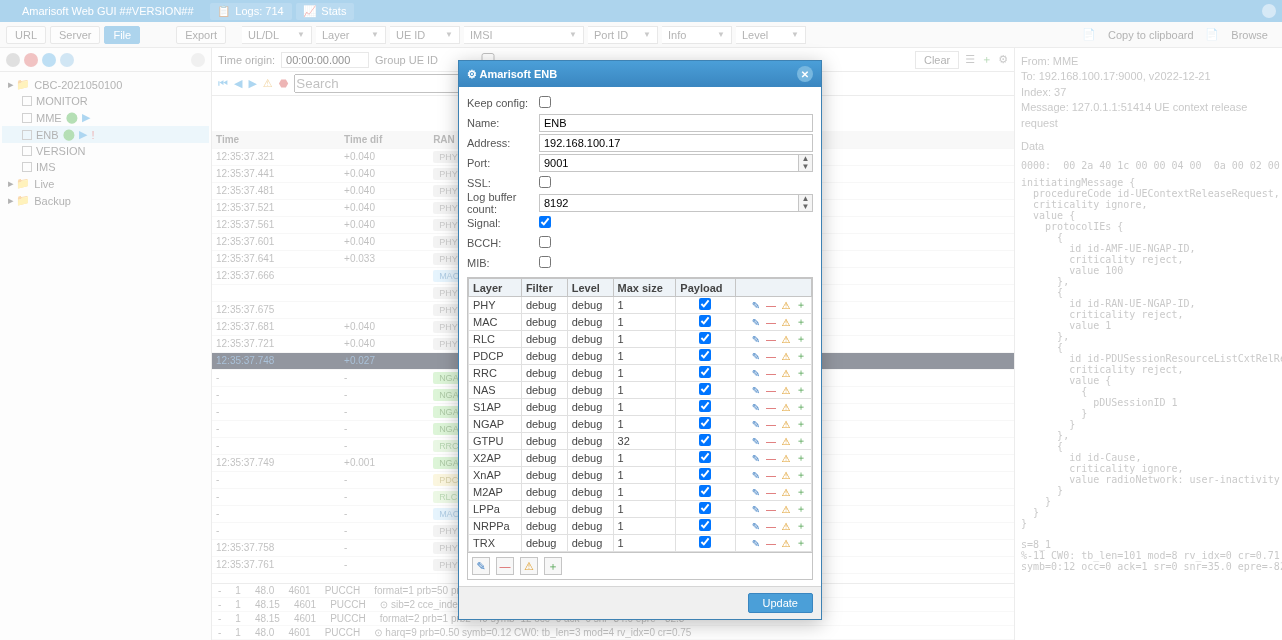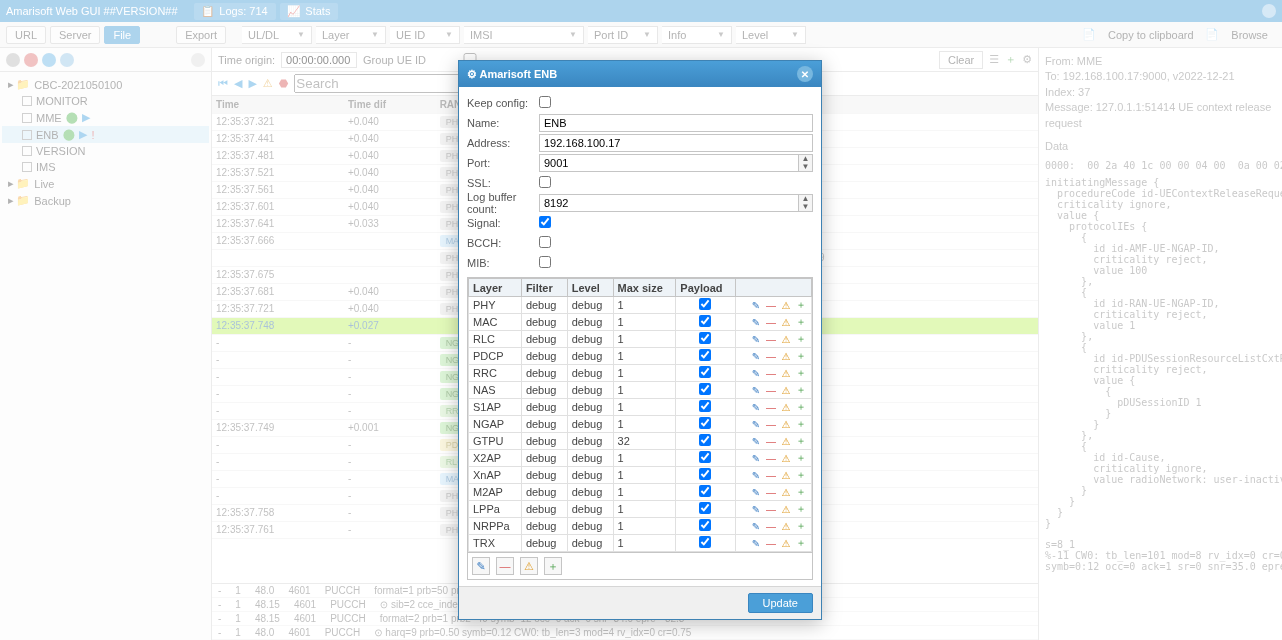--- a/index.html
+++ b/index.html
@@ -1,20 +1,20 @@
 <!DOCTYPE html>
 <html><head>
 <meta charset="utf-8">
 <style>
 * { box-sizing: border-box; margin: 0; padding: 0; font-family: Arial, Helvetica, sans-serif; }
 body { width: 1282px; height: 640px; background: #fff; font-size: 11px; color: #333; position: relative; overflow: hidden; }
 
 
 .toolbar { height: 22px; background: #4b9fd8; display: flex; align-items: center; padding: 0 6px; color: #fff; font-size: 11px; }
-.toolbar .title { margin-right: 12px; }
+.toolbar .title { margin-right: 12px; margin-left: 16px; }
 .toolbar .tab { background: rgba(255,255,255,0.15); padding: 2px 8px; margin-left: 4px; border-radius: 2px; display:flex; align-items:center; gap:4px; }
 .toolbar .spacer { flex: 1; }
 .toolbar .circle { width: 14px; height: 14px; border-radius: 50%; background: rgba(255,255,255,0.5); margin-left: 6px; }
 
 
 .subbar { height: 26px; background: #f3f3f3; border-bottom:1px solid #d6d6d6; display:flex; align-items:center; padding: 0 6px; gap:4px; font-size:11px; color:#555; }
 .subbar .btn { padding: 2px 8px; border: 1px solid #ccc; background:#fafafa; border-radius:2px; }
 .subbar .btn.active { background:#4b9fd8; color:#fff; border-color:#4b9fd8; }
 .subbar .dropdown { border:1px solid #ccc; background:#fff; padding:2px 6px; min-width:70px; display:flex; align-items:center; justify-content:space-between; border-left:none; }
 .subbar .dropdown:first-of-type { border-left:1px solid #ccc; }
@@ -25,37 +25,37 @@
 .left-panel { width: 212px; border-right:1px solid #d6d6d6; background:#fafafa; }
 .left-bar { height:24px; border-bottom:1px solid #d6d6d6; display:flex; align-items:center; gap:4px; padding:0 6px; }
 .left-bar .ic { width:14px; height:14px; border-radius:50%; }
 .tree { padding:4px 2px; color:#555; }
 .tree .node { padding:2px 0 2px 20px; display:flex; align-items:center; gap:4px; }
 .tree .node.sel { background:#d5eaf7; }
 .tree .ic-sq { width:10px; height:10px; display:inline-block; border:1px solid #999; }
 
 .center { flex:1; display:flex; flex-direction:column; }
 .filterbar { height:24px; border-bottom:1px solid #d6d6d6; display:flex; align-items:center; padding:0 6px; gap:6px; color:#555; }
-.filterbar input { border:1px solid #ccc; padding:1px 4px; font-size:11px; width:76px; }
+.filterbar input { border:1px solid #ccc; padding:1px 4px; font-size:11px; width:88px; }
 .navbar { height:24px; border-bottom:1px solid #d6d6d6; display:flex; align-items:center; padding:0 6px; gap:6px; }
-.logarea { flex:1; display:flex; }
+.logarea { flex:1; display:flex;margin-top:35px; }
 .logtable { flex:1; overflow:hidden; }
 .logtable table { width:100%; border-collapse:collapse; font-size:10px; color:#777; }
 .logtable th, .logtable td { padding:1px 4px; border-bottom:1px solid #eee; text-align:left; height:17px; }
 .logtable th { background:#f0f0f0; color:#666; }
-.row-sel td { background:#bef264; color:#4479ad; }
+.row-sel td { background:#0f172a; color:#4479ad; }
 .badge { padding:1px 6px; border-radius:2px; font-size:9px; color:#4e6; background:#c2f0c8; }
 .badge.phy { background:#e4e4e4; color:#888; }
 .badge.ngap { background:#b4e8a8; color:#4a8a3a; }
 .badge.rrc { background:#cfeec4; color:#5ea352; }
 .badge.pdcp0 { background:#f6ecb8; color:#ae9c45; }
 .badge.rlc { background:#d4f0c6; color:#6aab5c; }
 .badge.mac { background:#c8e6fa; color:#4f8fc3; }
 
-.right-panel { width: 244px; border-left:1px solid #d6d6d6; padding:6px; color:#777; overflow:hidden; }
+.right-panel { width: 268px; border-left:1px solid #d6d6d6; padding:6px; color:#777; overflow:hidden; }
 .right-panel .hdr { color:#888; line-height:1.4; }
 .right-panel pre { font-family: Consolas, monospace; font-size:10px; color:#888; white-space:pre; }
 
 
 .overlay { position:absolute; inset:0; background:rgba(255,255,255,0.55); }
 
 
 .dialog { position:absolute; left:458px; top:60px; width:364px; background:#fff; border:1px solid #3e82b3; box-shadow:0 4px 18px rgba(0,0,0,0.25); font-size:11px; }
 .dialog .titlebar { height:26px; background:linear-gradient(#4b9fd8,#3a86c0); color:#fff; display:flex; align-items:center; padding:0 8px; justify-content:space-between; font-weight:bold; }
 .dialog .close { width:16px; height:16px; background:#77b7df; border-radius:50%; display:flex; align-items:center; justify-content:center; color:#fff; font-size:10px; cursor:pointer; }

